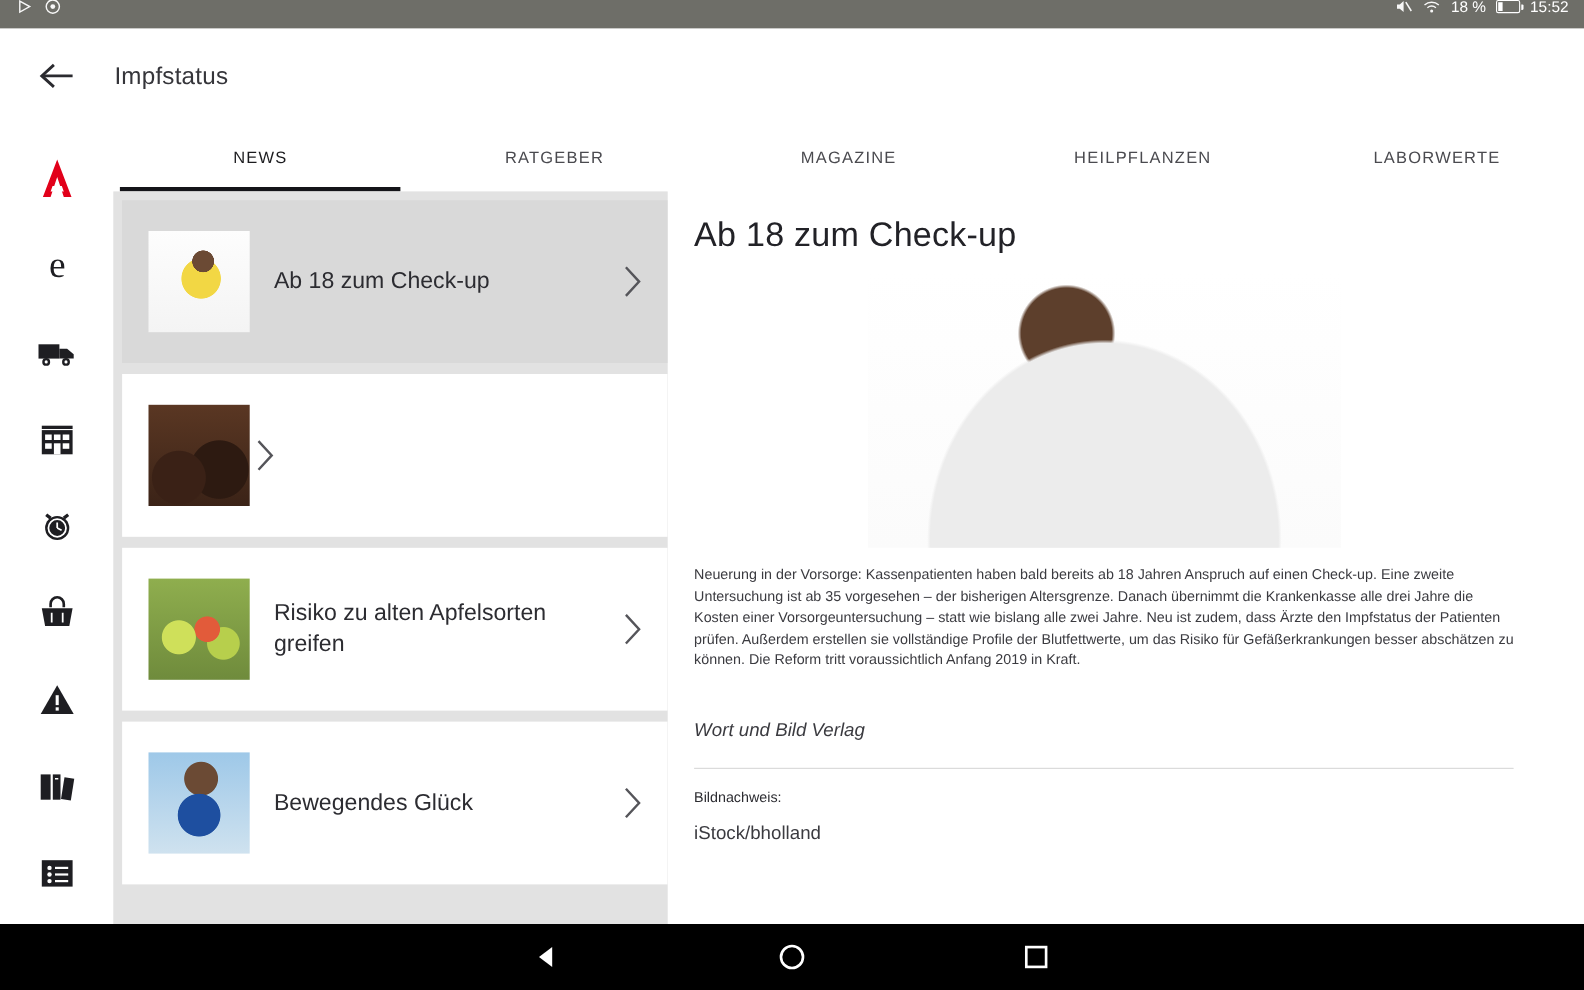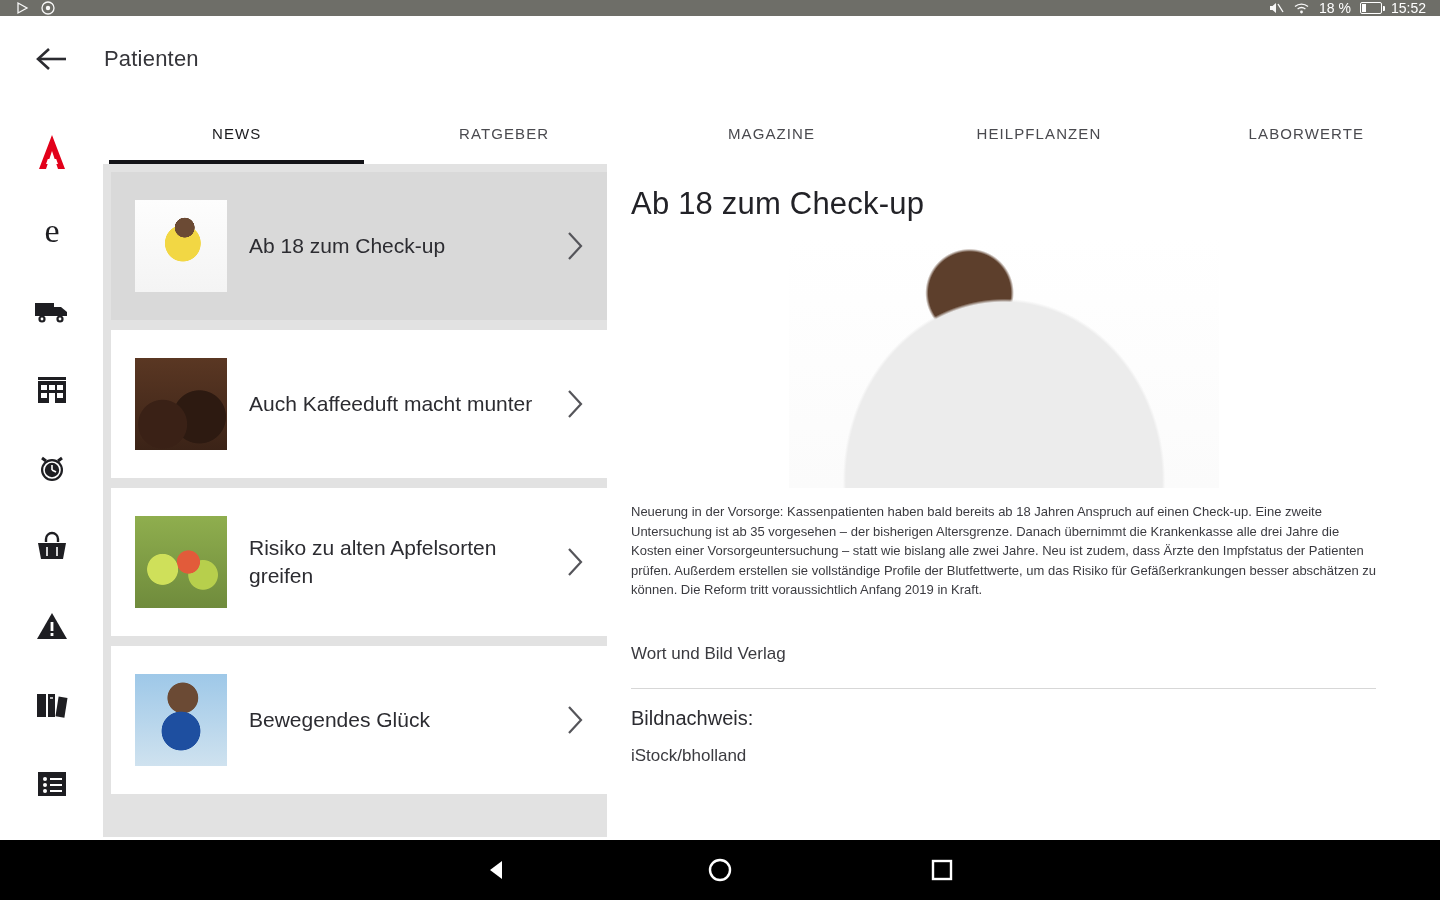--- a/index.html
+++ b/index.html
@@ -5,24 +5,24 @@
   * { box-sizing: border-box; margin: 0; padding: 0; }
   html, body {
     width: 1440px; height: 900px;
     font-family: "Liberation Sans", sans-serif;
     background: #ffffff;
     overflow: hidden;
   }
 
   
   .statusbar {
-    height: 16px; width: 100%;
+    height: 26px; width: 100%;
     background: #6e6e68;
-    display: flex; align-items: flex-start;
-    padding: 0 14px;
+    display: flex; align-items: flex-end;
+    padding: 12px 14px;
     color: #ffffff;
     font-size: 14px;
   }
   .statusbar .left { display: flex; align-items: center; gap: 10px; }
   .statusbar .right { margin-left: auto; display: flex; align-items: center; gap: 9px; font-size: 14px; }
   .sb-ico { display: inline-flex; align-items: center; justify-content: center; opacity: .95; }
   .battery-box {
     border: 1.5px solid #fff; border-radius: 2px;
     width: 22px; height: 12px; position: relative; display:inline-block;
   }
@@ -144,24 +144,25 @@
     width: 430px; height: 250px;
     margin: 0 auto 14px auto;
     position: relative; overflow: hidden;
   }
   .article p.body {
     font-size: 13px; line-height: 1.5; color: #3b3b40;
     text-align: left;
   }
   .publisher {
     margin-top: 44px;
+    font-style: italic;
     font-size: 17px; color: #3b3b40;
   }
   .divider { margin-top: 24px; border-top: 1px solid #d7d7d7; }
-  .credit-label { margin-top: 18px; font-size: 20px; color: #2c2c31; }
+  .credit-label { margin-top: 18px; font-size: 13px; color: #2c2c31; }
   .credit-value { margin-top: 16px; font-size: 17px; color: #3b3b40; }
 
   
   .navbar {
     position: absolute; left: 0; bottom: 0;
     width: 100%; height: 60px;
     background: #000000;
     display: flex; align-items: center; justify-content: center;
     gap: 180px;
   }
@@ -241,21 +242,21 @@
   </div>
 </div>
 
 <div class="appbar">
   <div class="back-arrow">
     <svg width="34" height="26" viewBox="0 0 34 26">
       <line x1="3" y1="13" x2="31" y2="13" stroke="#2b2b30" stroke-width="2.6"></line>
       <polyline points="14,3 3,13 14,23" fill="none" stroke="#2b2b30" stroke-width="2.6"></polyline>
     </svg>
   </div>
-  <div class="appbar-title">Patienten</div>
+  <div class="appbar-title">Impfstatus</div>
 </div>
 
 <div class="body-wrap">
 
   <div class="rail">
 
     <div class="rail-item">
       <span>
         <svg width="40" height="42" viewBox="0 0 40 42">
           <path d="M20 4 L33 38 H26 L20 20 L14 38 H7 Z" fill="#e2001a"></path>
@@ -393,21 +394,20 @@
             <svg width="22" height="34" viewBox="0 0 22 34">
                 <polyline points="5,4 17,17 5,30" fill="none" stroke="#55555a" stroke-width="2.2"></polyline>
               </svg>
           </div>
         </div>
 
         <div class="card">
           <div class="card-thumb img-coffee">
               <span class="thumb-fade"></span>
             </div>
-          <div class="card-title">Auch Kaffeeduft macht munter</div>
           <div class="chev">
             <svg width="22" height="34" viewBox="0 0 22 34">
                 <polyline points="5,4 17,17 5,30" fill="none" stroke="#55555a" stroke-width="2.2"></polyline>
               </svg>
           </div>
         </div>
 
         <div class="card">
           <div class="card-thumb img-apples">
               <span class="thumb-fade"></span>

